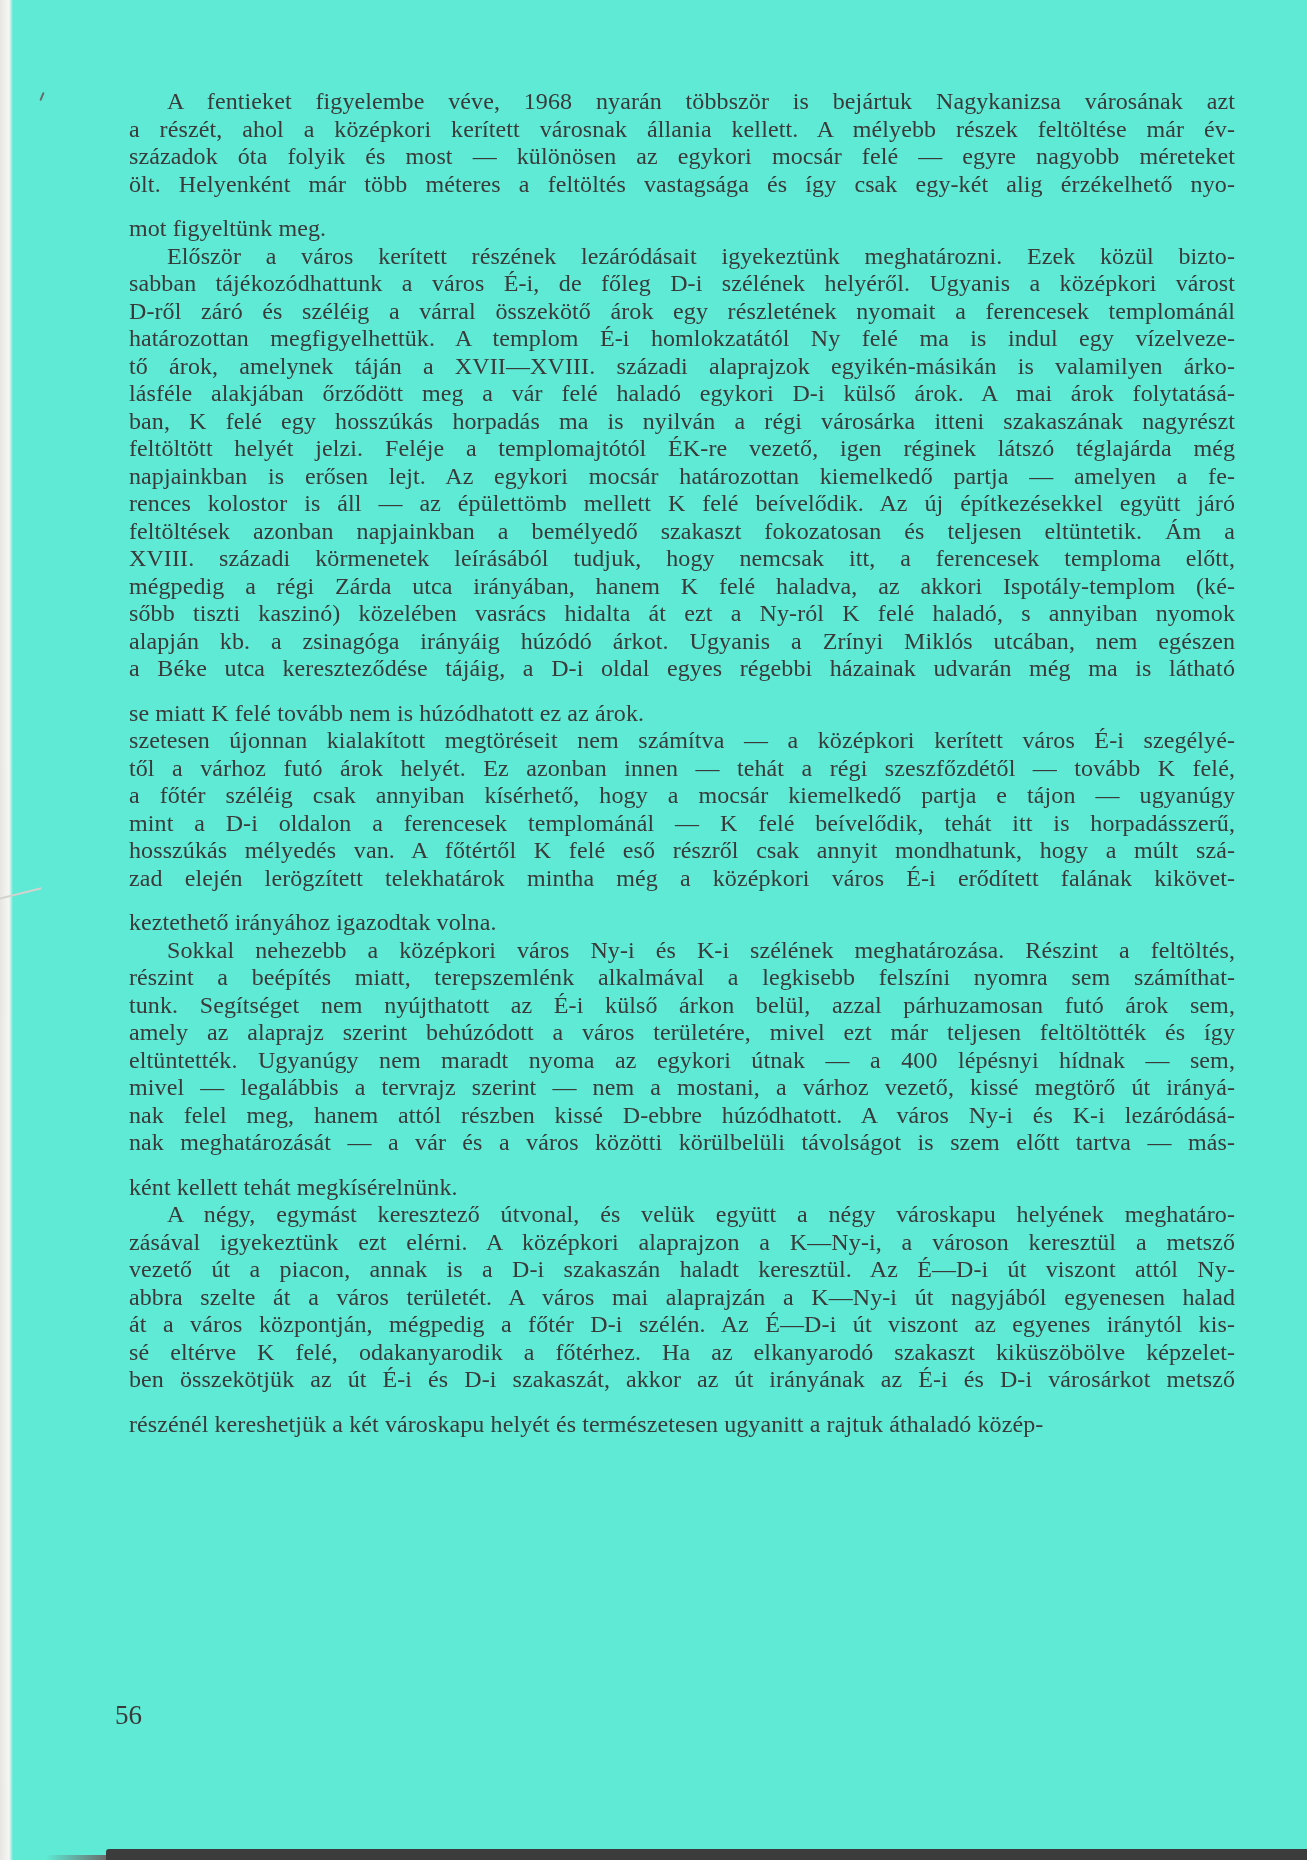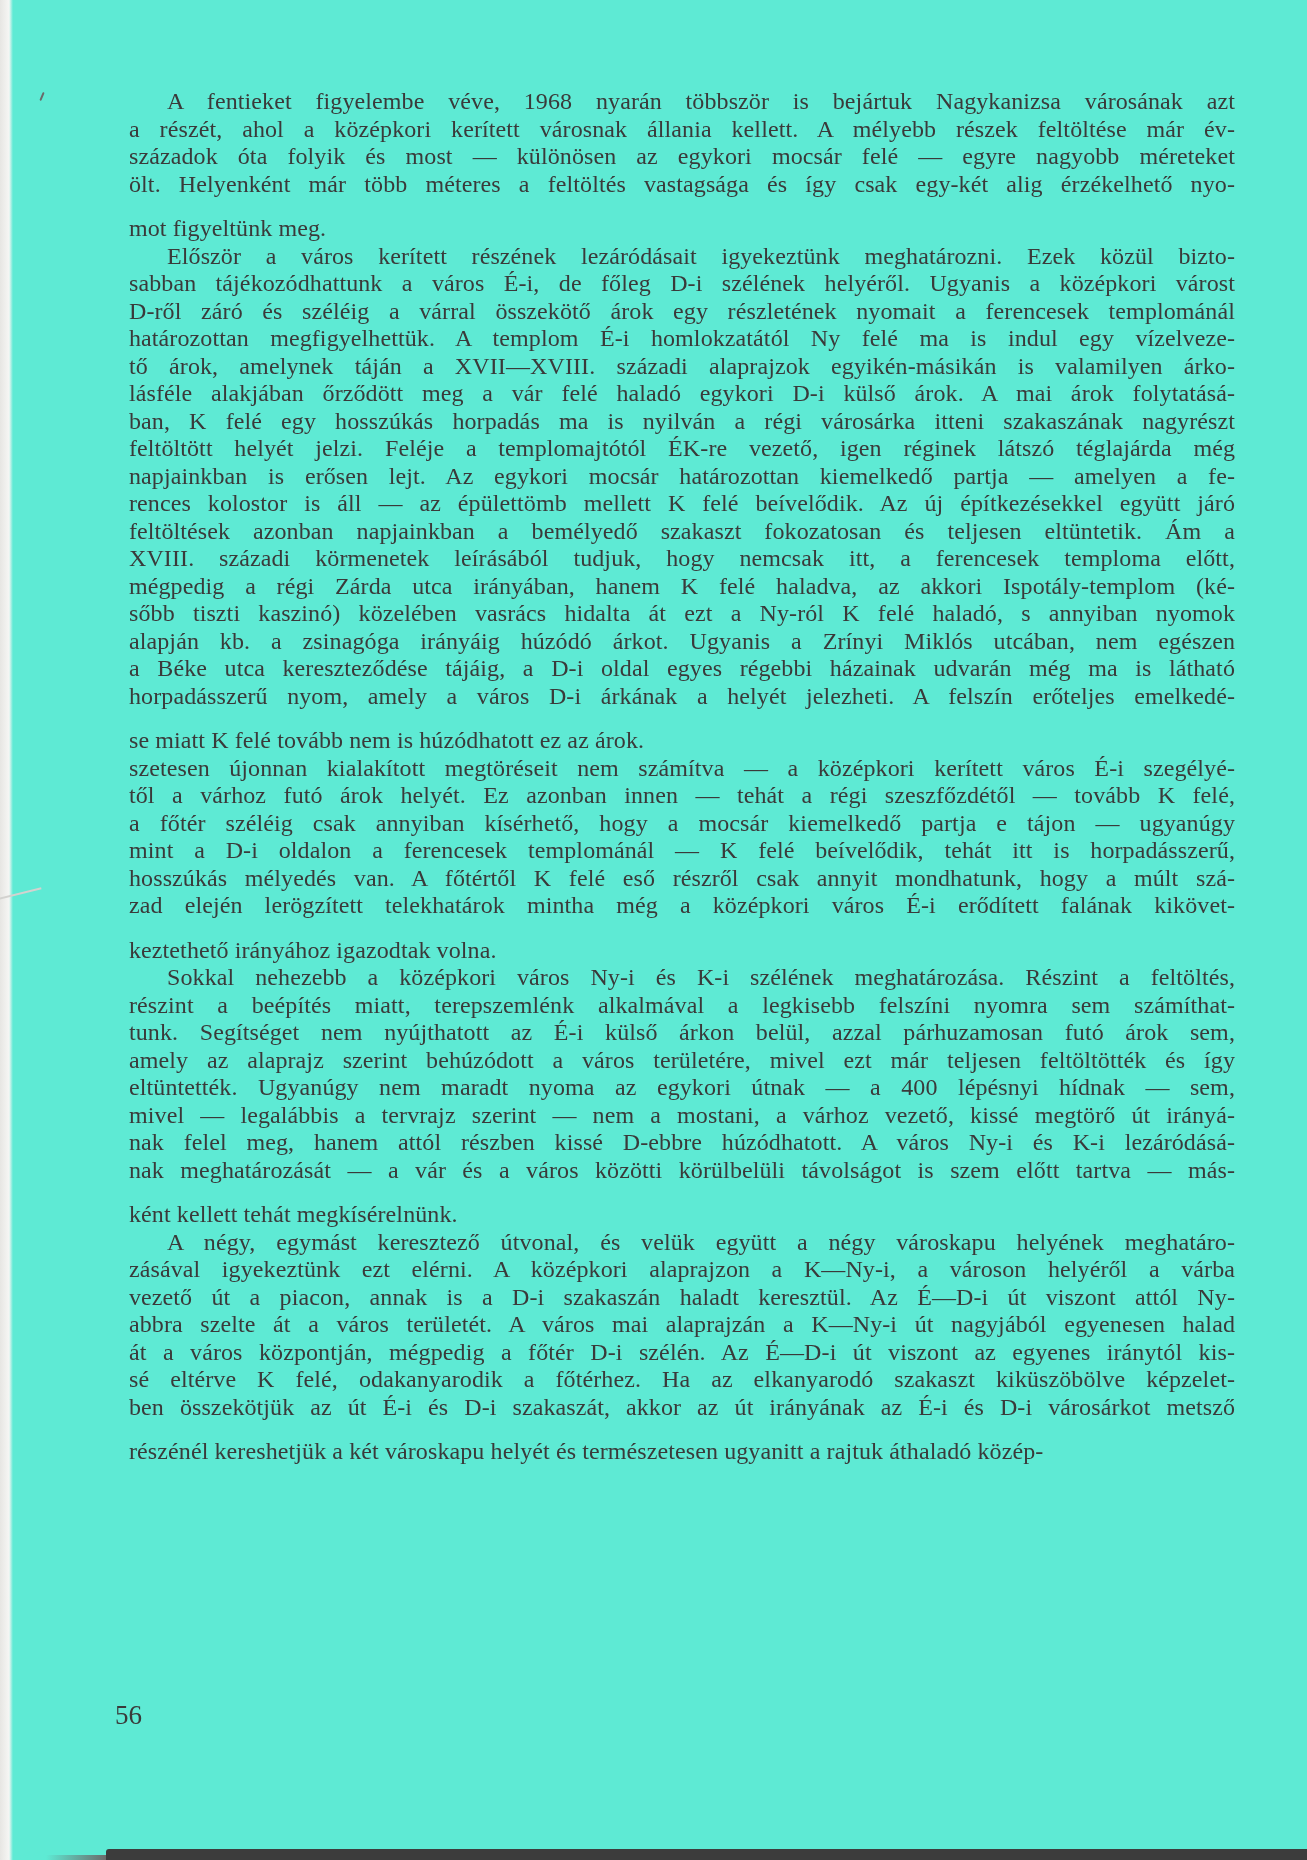--- a/index.html
+++ b/index.html
@@ -107,21 +107,20 @@
         <div class="line">ban, K felé egy hosszúkás horpadás ma is nyilván a régi városárka itteni szakaszának nagyrészt</div>
         <div class="line">feltöltött helyét jelzi. Feléje a templomajtótól ÉK-re vezető, igen réginek látszó téglajárda még</div>
         <div class="line">napjainkban is erősen lejt. Az egykori mocsár határozottan kiemelkedő partja — amelyen a fe-</div>
         <div class="line">rences kolostor is áll — az épülettömb mellett K felé beívelődik. Az új építkezésekkel együtt járó</div>
         <div class="line">feltöltések azonban napjainkban a bemélyedő szakaszt fokozatosan és teljesen eltüntetik. Ám a</div>
         <div class="line">XVIII. századi körmenetek leírásából tudjuk, hogy nemcsak itt, a ferencesek temploma előtt,</div>
         <div class="line">mégpedig a régi Zárda utca irányában, hanem K felé haladva, az akkori Ispotály-templom (ké-</div>
         <div class="line">sőbb tiszti kaszinó) közelében vasrács hidalta át ezt a Ny-ról K felé haladó, s annyiban nyomok</div>
         <div class="line">alapján kb. a zsinagóga irányáig húzódó árkot. Ugyanis a Zrínyi Miklós utcában, nem egészen</div>
         <div class="line">a Béke utca kereszteződése tájáig, a D-i oldal egyes régebbi házainak udvarán még ma is látható</div>
-        <div class="line">horpadásszerű nyom, amely a város D-i árkának a helyét jelezheti. A felszín erőteljes emelkedé-</div>
         <div class="line last">se miatt K felé tovább nem is húzódhatott ez az árok.</div>
       </div>
       <div class="para">
         <div class="line">szetesen újonnan kialakított megtöréseit nem számítva — a középkori kerített város É-i szegélyé-</div>
         <div class="line">től a várhoz futó árok helyét. Ez azonban innen — tehát a régi szeszfőzdétől — tovább K felé,</div>
         <div class="line">a főtér széléig csak annyiban kísérhető, hogy a mocsár kiemelkedő partja e tájon — ugyanúgy</div>
         <div class="line">mint a D-i oldalon a ferencesek templománál — K felé beívelődik, tehát itt is horpadásszerű,</div>
         <div class="line">hosszúkás mélyedés van. A főtértől K felé eső részről csak annyit mondhatunk, hogy a múlt szá-</div>
         <div class="line">zad elején lerögzített telekhatárok mintha még a középkori város É-i erődített falának kikövet-</div>
         <div class="line last">keztethető irányához igazodtak volna.</div>
@@ -132,21 +131,21 @@
         <div class="line">tunk. Segítséget nem nyújthatott az É-i külső árkon belül, azzal párhuzamosan futó árok sem,</div>
         <div class="line">amely az alaprajz szerint behúzódott a város területére, mivel ezt már teljesen feltöltötték és így</div>
         <div class="line">eltüntették. Ugyanúgy nem maradt nyoma az egykori útnak — a 400 lépésnyi hídnak — sem,</div>
         <div class="line">mivel — legalábbis a tervrajz szerint — nem a mostani, a várhoz vezető, kissé megtörő út irányá-</div>
         <div class="line">nak felel meg, hanem attól részben kissé D-ebbre húzódhatott. A város Ny-i és K-i lezáródásá-</div>
         <div class="line">nak meghatározását — a vár és a város közötti körülbelüli távolságot is szem előtt tartva — más-</div>
         <div class="line last">ként kellett tehát megkísérelnünk.</div>
       </div>
       <div class="para">
         <div class="line first">A négy, egymást keresztező útvonal, és velük együtt a négy városkapu helyének meghatáro-</div>
-        <div class="line">zásával igyekeztünk ezt elérni. A középkori alaprajzon a K—Ny-i, a városon helyéről a várba</div>
+        <div class="line">zásával igyekeztünk ezt elérni. A középkori alaprajzon a K—Ny-i, a városon keresztül a metsző</div>
         <div class="line">vezető út a piacon, annak is a D-i szakaszán haladt keresztül. Az É—D-i út viszont attól Ny-</div>
         <div class="line">abbra szelte át a város területét. A város mai alaprajzán a K—Ny-i út nagyjából egyenesen halad</div>
         <div class="line">át a város központján, mégpedig a főtér D-i szélén. Az É—D-i út viszont az egyenes iránytól kis-</div>
         <div class="line">sé eltérve K felé, odakanyarodik a főtérhez. Ha az elkanyarodó szakaszt kiküszöbölve képzelet-</div>
         <div class="line">ben összekötjük az út É-i és D-i szakaszát, akkor az út irányának az É-i és D-i városárkot metsző</div>
         <div class="line last">részénél kereshetjük a két városkapu helyét és természetesen ugyanitt a rajtuk áthaladó közép-</div>
       </div>
     </div>
 
   <div id="page-number">56</div>

